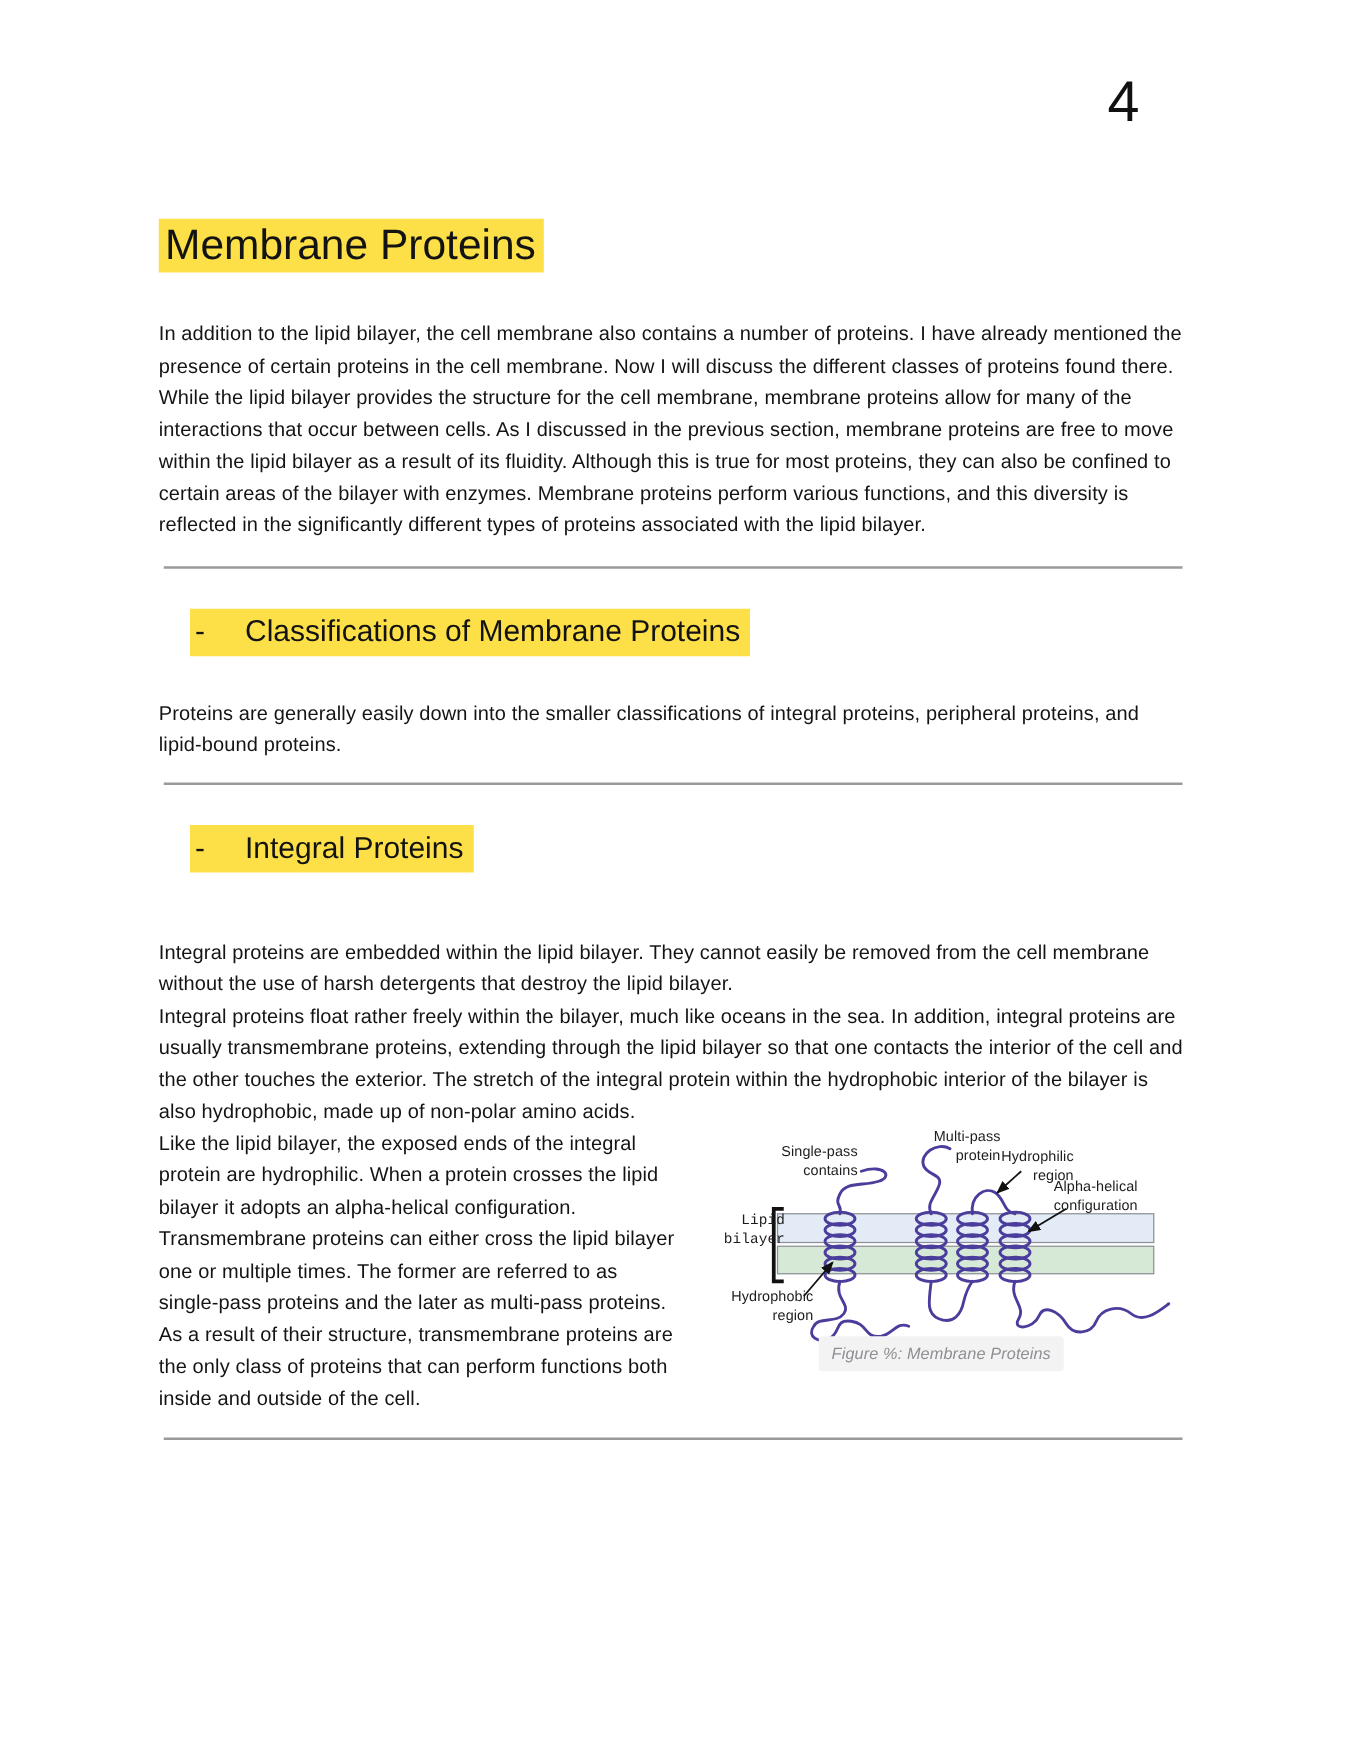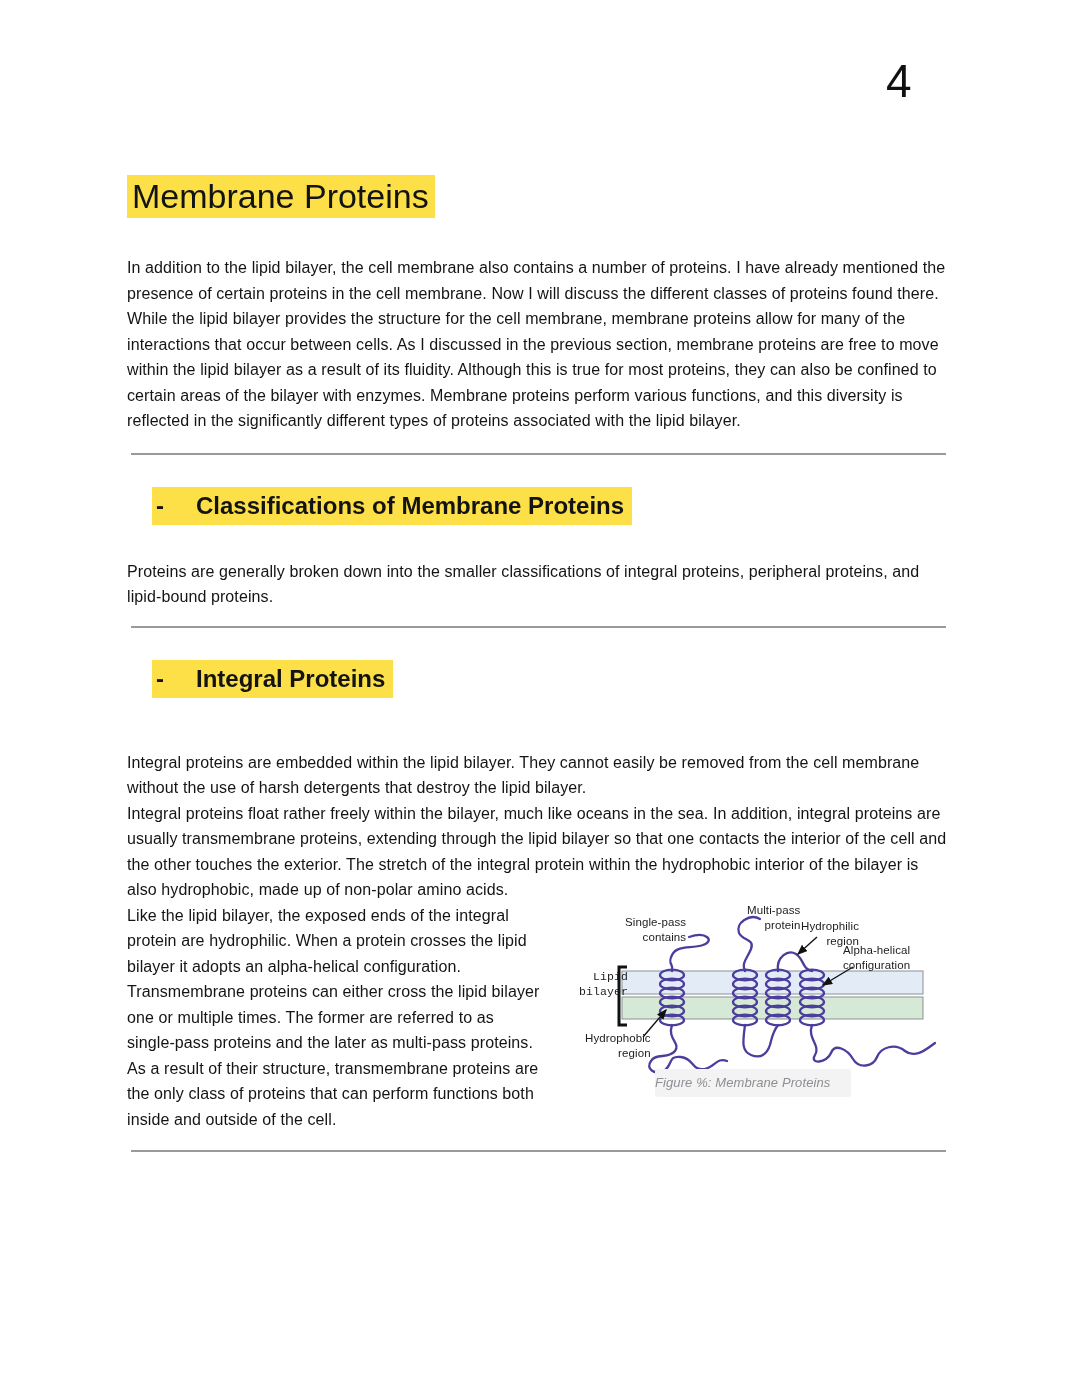--- a/index.html
+++ b/index.html
@@ -21,21 +21,21 @@
   .hl{background:#fde047;}
   h1.doc-title{
     margin:177px 0 0 0;font-size:34px;font-weight:400;line-height:38px;color:#131313;
   }
   h1.doc-title .hl{padding:2px 6px 3px 5px;}
   .rule{border:0;border-top:2px solid #9a9a9a;margin:0 4px;}
   .rule-1{margin-top:19px;}
   .rule-2{margin-top:16px;}
   .rule-3{margin-top:18px;}
   h2.sec-heading{
-    margin:32px 0 0 25px;font-size:24px;font-weight:700;line-height:32px;color:#131313;
+    margin:32px 0 0 25px;font-size:24px;font-weight:400;line-height:32px;color:#131313;
   }
   h2.sec-heading .hl{padding:3px 8px 3px 4px;display:inline-block;}
   h2.sec-heading .dash{display:inline-block;width:40px;}
   .body{
     font-size:16px;line-height:25.5px;letter-spacing:0.1px;color:#141414;
     margin:0;white-space:pre-line;
   }
   .intro{margin-top:40px;}
   .p-classifications{margin-top:34px;}
   .flow{margin-top:52px;}
@@ -57,42 +57,42 @@
   .lbl-lipid{left:24px;top:90px;font-family:Liberation Mono, monospace;}
   .lbl-single{left:70px;top:36px;}
   .lbl-multi{left:192px;top:24px;}
   .lbl-hydrophilic{left:246px;top:40px;}
   .lbl-alpha{left:288px;top:64px;}
   .lbl-hydrophobic{left:30px;top:152px;}
   .fig-caption{
     position:absolute;left:100px;top:190px;width:196px;height:28px;
     background:#f3f3f4;border-radius:3px;
     font-style:italic;font-size:13px;line-height:28px;color:#8e8e93;
-    text-align:left;
+    text-align:center;
   }
 </style>
 </head>
 <body>
 
 <div class="page">
   <div class="page-number">4</div>
 
   <div class="content">
 
     <h1 class="doc-title"><span class="hl">Membrane Proteins</span></h1>
 
     <p class="body intro">In addition to the lipid bilayer, the cell membrane also contains a number of proteins. I have already mentioned the presence of certain proteins in the cell membrane. Now I will discuss the different classes of proteins found there. While the lipid bilayer provides the structure for the cell membrane, membrane proteins allow for many of the interactions that occur between cells. As I discussed in the previous section, membrane proteins are free to move within the lipid bilayer as a result of its fluidity. Although this is true for most proteins, they can also be confined to certain areas of the bilayer with enzymes. Membrane proteins perform various functions, and this diversity is reflected in the significantly different types of proteins associated with the lipid bilayer.</p>
 
     <hr class="rule rule-1">
 
     <h2 class="sec-heading">
       <span class="hl"><span class="dash">-</span><span>Classifications of Membrane Proteins</span></span>
     </h2>
 
-    <p class="body p-classifications">Proteins are generally broken down into the smaller classifications of integral proteins, peripheral proteins, and lipid-bound proteins.</p>
+    <p class="body p-classifications">Proteins are generally easily down into the smaller classifications of integral proteins, peripheral proteins, and lipid-bound proteins.</p>
 
     <hr class="rule rule-2">
 
     <h2 class="sec-heading">
       <span class="hl"><span class="dash">-</span><span>Integral Proteins</span></span>
     </h2>
 
     <div class="body flow"><span>Integral proteins are embedded within the lipid bilayer. They cannot easily be removed from the cell membrane without the use of harsh detergents that destroy the lipid bilayer.
 Integral proteins float rather freely within the bilayer, much like oceans in the sea. In addition, integral proteins are usually transmembrane proteins, extending through the lipid bilayer so that one contacts the interior of the cell and the other touches the exterior. The stretch of the integral protein within the hydrophobic interior of the bilayer is also hydrophobic, made up of non-polar </span><span class="figure">
           <svg width="395" height="228" viewBox="0 0 395 228">

